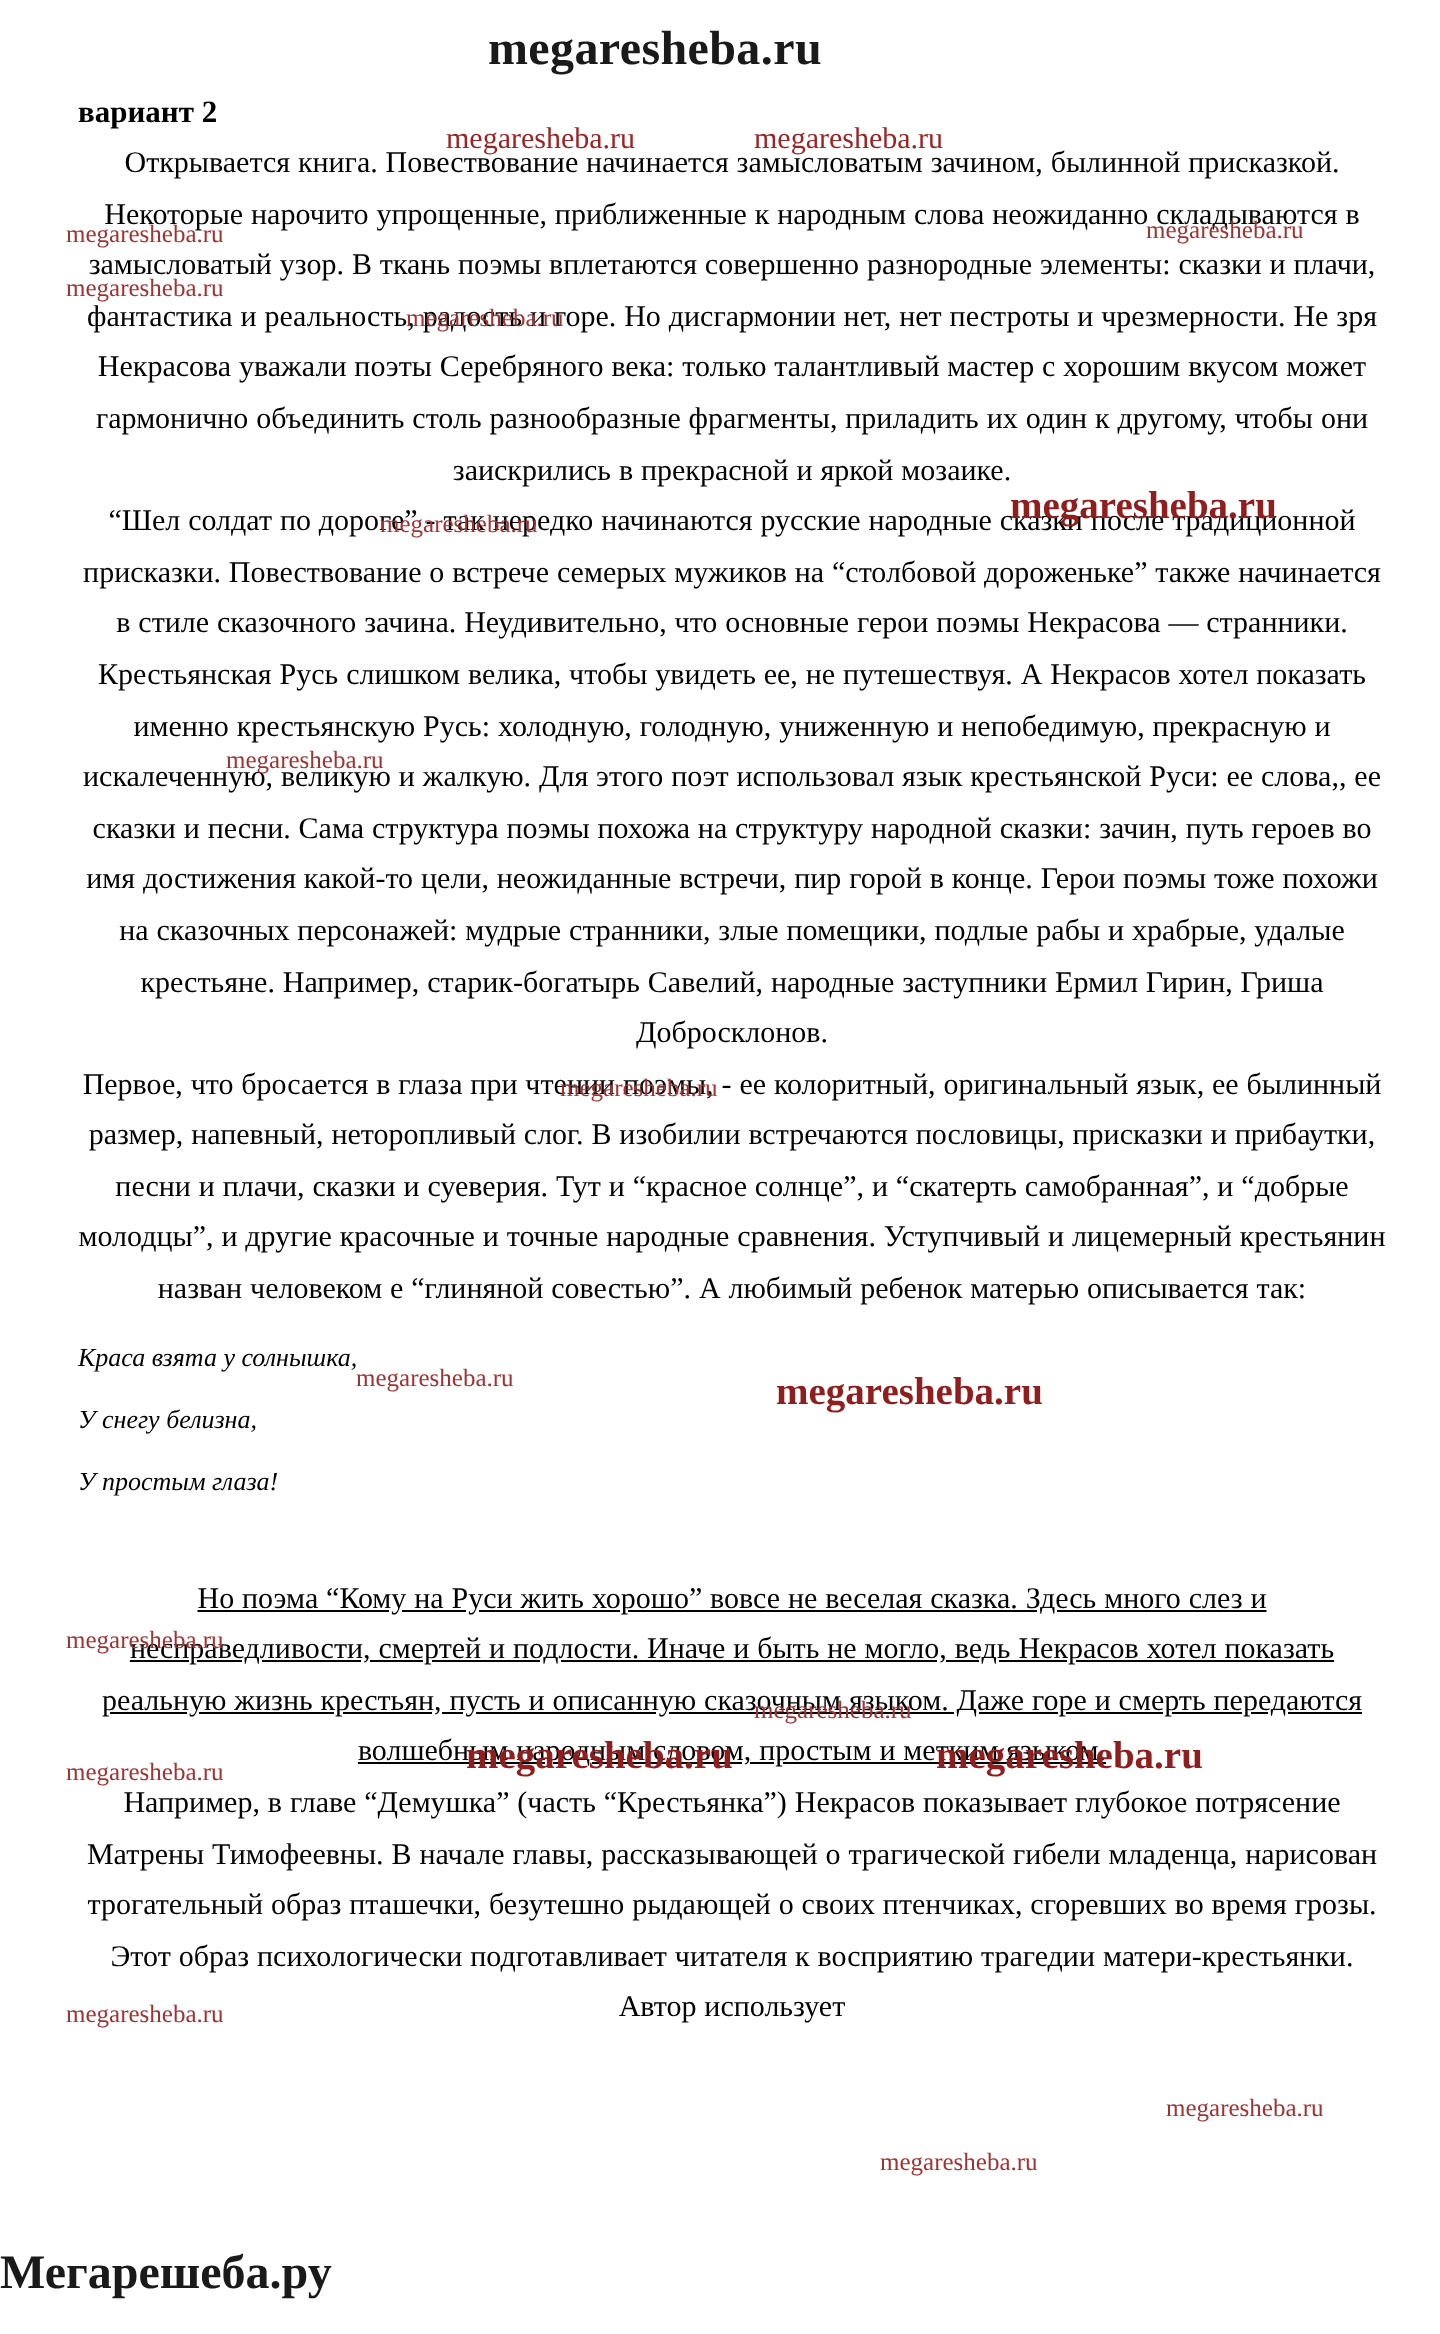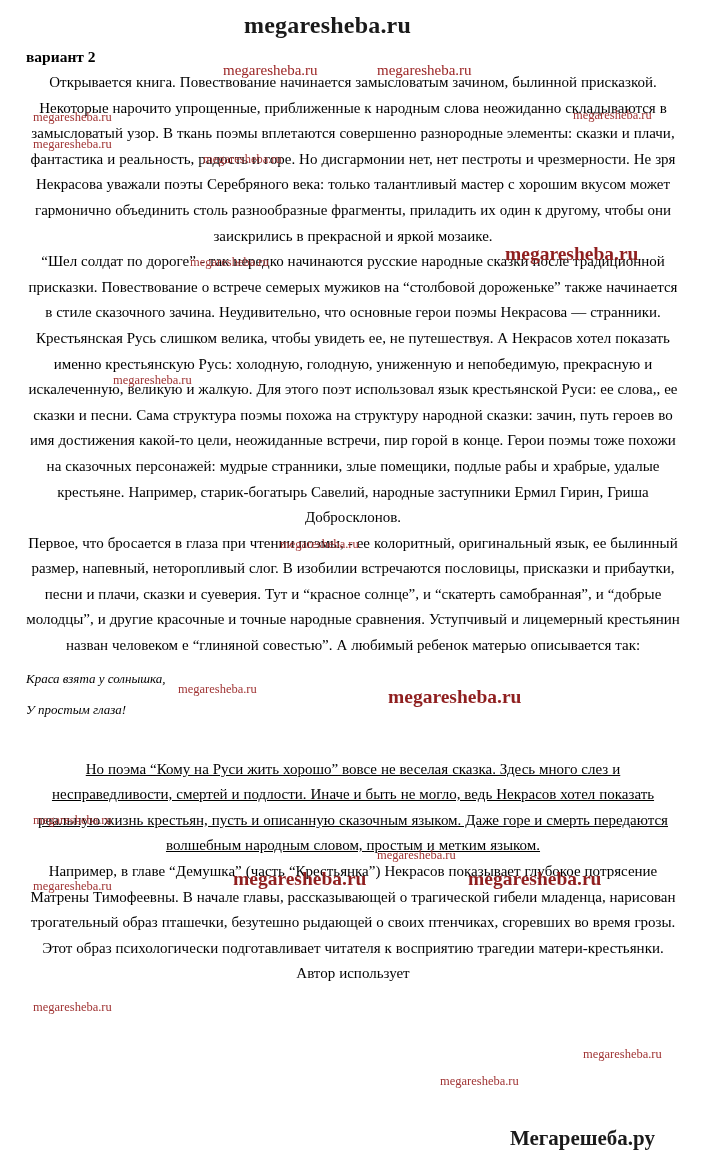--- a/index.html
+++ b/index.html
@@ -28,29 +28,29 @@
     font-size: 24px;
     color: #1a1a1a;
     padding-top: 12px;
     letter-spacing: 0.2px;
   }
   .site-footer {
     position: absolute;
     left: 0;
     right: 0;
     bottom: 16px;
-    text-align: right;
+    text-align: left;
     font-family: "Liberation Serif", serif;
     font-weight: bold;
-    font-size: 21px;
+    font-size: 24px;
     color: #1a1a1a;
   }
   .content {
     position: absolute;
-    left: 26px;
+    left: 39px;
     top: 48px;
     width: 654px;
   }
   .variant-title {
     font-family: "Liberation Serif", serif;
     font-weight: bold;
     font-size: 15.5px;
     margin-bottom: 4px;
   }
   p.para {
@@ -110,20 +110,21 @@
 
   <div class="content">
     <div class="variant-title">вариант 2</div>
 
     <p class="para">Открывается книга. Повествование начинается замысловатым зачином, былинной присказкой. Некоторые нарочито упрощенные, приближенные к народным слова неожиданно складываются в замысловатый узор. В ткань поэмы вплетаются совершенно разнородные элементы: сказки и плачи, фантастика и реальность, радость и горе. Но дисгармонии нет, нет пестроты и чрезмерности. Не зря Некрасова уважали поэты Серебряного века: только талантливый мастер с хорошим вкусом может гармонично объединить столь разнообразные фрагменты, приладить их один к другому, чтобы они заискрились в прекрасной и яркой мозаике.</p>
     <p class="para">“Шел солдат по дороге” - так нередко начинаются русские народные сказки после традиционной присказки. Повествование о встрече семерых мужиков на “столбовой дороженьке” также начинается в стиле сказочного зачина. Неудивительно, что основные герои поэмы Некрасова — странники. Крестьянская Русь слишком велика, чтобы увидеть ее, не путешествуя. А Некрасов хотел показать именно крестьянскую Русь: холодную, голодную, униженную и непобедимую, прекрасную и искалеченную, великую и жалкую. Для этого поэт использовал язык крестьянской Руси: ее слова,, ее сказки и песни. Сама структура поэмы похожа на структуру народной сказки: зачин, путь героев во имя достижения какой-то цели, неожиданные встречи, пир горой в конце. Герои поэмы тоже похожи на сказочных персонажей: мудрые странники, злые помещики, подлые рабы и храбрые, удалые крестьяне. Например, старик-богатырь Савелий, народные заступники Ермил Гирин, Гриша Добросклонов.</p>
     <p class="para">Первое, что бросается в глаза при чтении поэмы, - ее колоритный, оригинальный язык, ее былинный размер, напевный, неторопливый слог. В изобилии встречаются пословицы, присказки и прибаутки, песни и плачи, сказки и суеверия. Тут и “красное солнце”, и “скатерть самобранная”, и “добрые молодцы”, и другие красочные и точные народные сравнения. Уступчивый и лицемерный крестьянин назван человеком е “глиняной совестью”. А любимый ребенок матерью описывается так:</p>
 
     <div class="verse">
       <div>Краса взята у солнышка,</div>
+      <div>У снегу белизна,</div>
       <div>У простым глаза!</div>
     </div>
 
     <p class="para" style="margin-top:32px;text-decoration:underline;">Но поэма “Кому на Руси жить хорошо” вовсе не веселая сказка. Здесь много слез и несправедливости, смертей и подлости. Иначе и быть не могло, ведь Некрасов хотел показать реальную жизнь крестьян, пусть и описанную сказочным языком. Даже горе и смерть передаются волшебным народным словом, простым и метким языком.</p>
     <p class="para">Например, в главе “Демушка” (часть “Крестьянка”) Некрасов показывает глубокое потрясение Матрены Тимофеевны. В начале главы, рассказывающей о трагической гибели младенца, нарисован трогательный образ пташечки, безутешно рыдающей о своих птенчиках, сгоревших во время грозы. Этот образ психологически подготавливает читателя к восприятию трагедии матери-крестьянки. Автор использует</p>
   </div>
 
   <div class="wm-layer">
       <div class="wm med" style="left: 223px; top: 62px;">megaresheba.ru</div>
       <div class="wm med" style="left: 377px; top: 62px;">megaresheba.ru</div>

